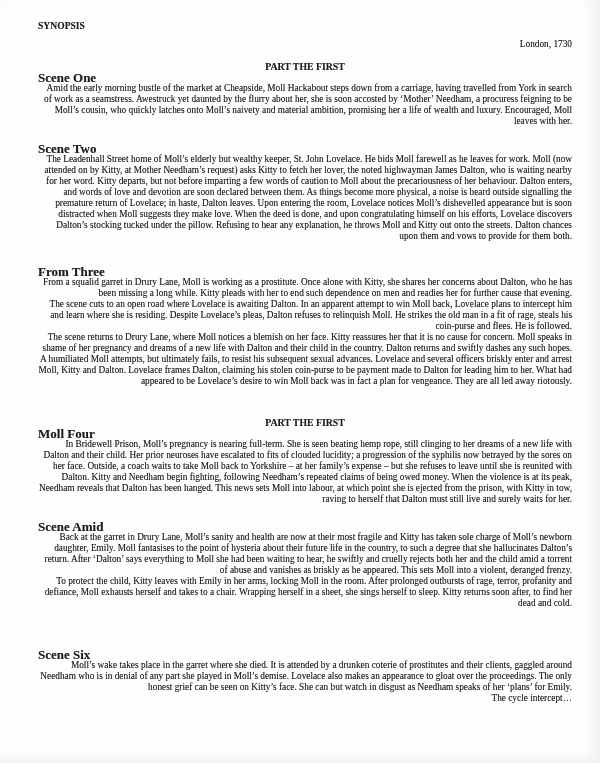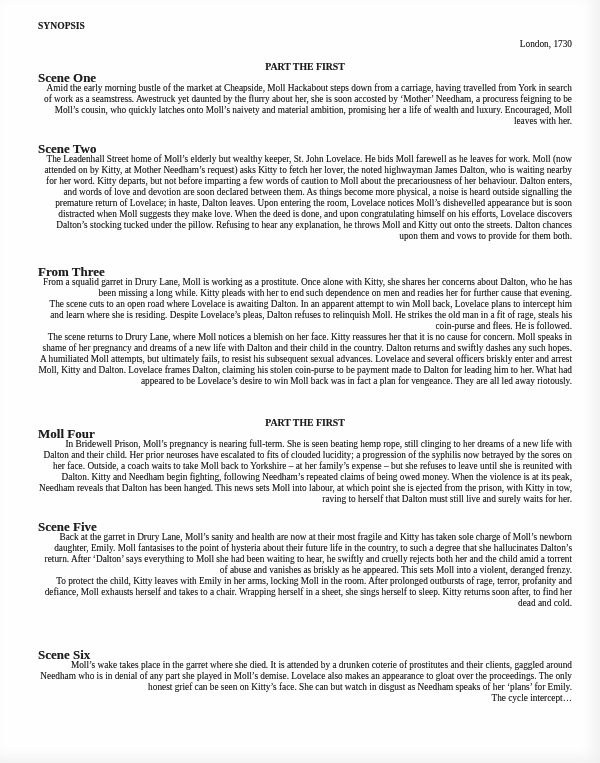--- a/index.html
+++ b/index.html
@@ -81,21 +81,21 @@
   </div>
 
   <div class="part-title part-second">PART THE FIRST</div>
 
   <div class="scene">
     <div class="scene-heading">Moll Four</div>
     <p>In Bridewell Prison, Moll’s pregnancy is nearing full-term.  She is seen beating hemp rope, still clinging to her dreams of a new life with Dalton and their child. Her prior neuroses have escalated to fits of clouded lucidity; a progression of the syphilis now betrayed by the sores on her face. Outside, a coach waits to take Moll back to Yorkshire – at her family’s expense – but she refuses to leave until she is reunited with Dalton. Kitty and Needham begin fighting, following Needham’s repeated claims of being owed money. When the violence is at its peak, Needham reveals that Dalton has been hanged. This news sets Moll into labour, at which point she is ejected from the prison, with Kitty in tow, raving to herself that Dalton must still live and surely waits for her.</p>
   </div>
 
   <div class="scene gap-md">
-    <div class="scene-heading">Scene Five</div>
+    <div class="scene-heading">Scene Amid</div>
     <p>Back at the garret in Drury Lane, Moll’s sanity and health are now at their most fragile and Kitty has taken sole charge of Moll’s newborn daughter, Emily. Moll fantasises to the point of hysteria about their future life in the country, to such a degree that she hallucinates Dalton’s return. After ‘Dalton’ says everything to Moll she had been waiting to hear, he swiftly and cruelly rejects both her and the child amid a torrent of abuse and vanishes as briskly as he appeared. This sets Moll into a violent, deranged frenzy.</p>
     <p>To protect the child, Kitty leaves with Emily in her arms, locking Moll in the room. After prolonged outbursts of rage, terror, profanity and defiance, Moll exhausts herself and takes to a chair. Wrapping herself in a sheet, she sings herself to sleep. Kitty returns soon after, to find her dead and cold.</p>
   </div>
 
   <div class="scene gap-xl">
     <div class="scene-heading">Scene Six</div>
     <p>Moll’s wake takes place in the garret where she died. It is attended by a drunken coterie of prostitutes and their clients, gaggled around Needham who is in denial of any part she played in Moll’s demise. Lovelace also makes an appearance to gloat over the proceedings. The only honest grief can be seen on Kitty’s face. She can but watch in disgust as Needham speaks of her ‘plans’ for Emily.</p>
     <p>The cycle intercept…</p>
   </div>
 

